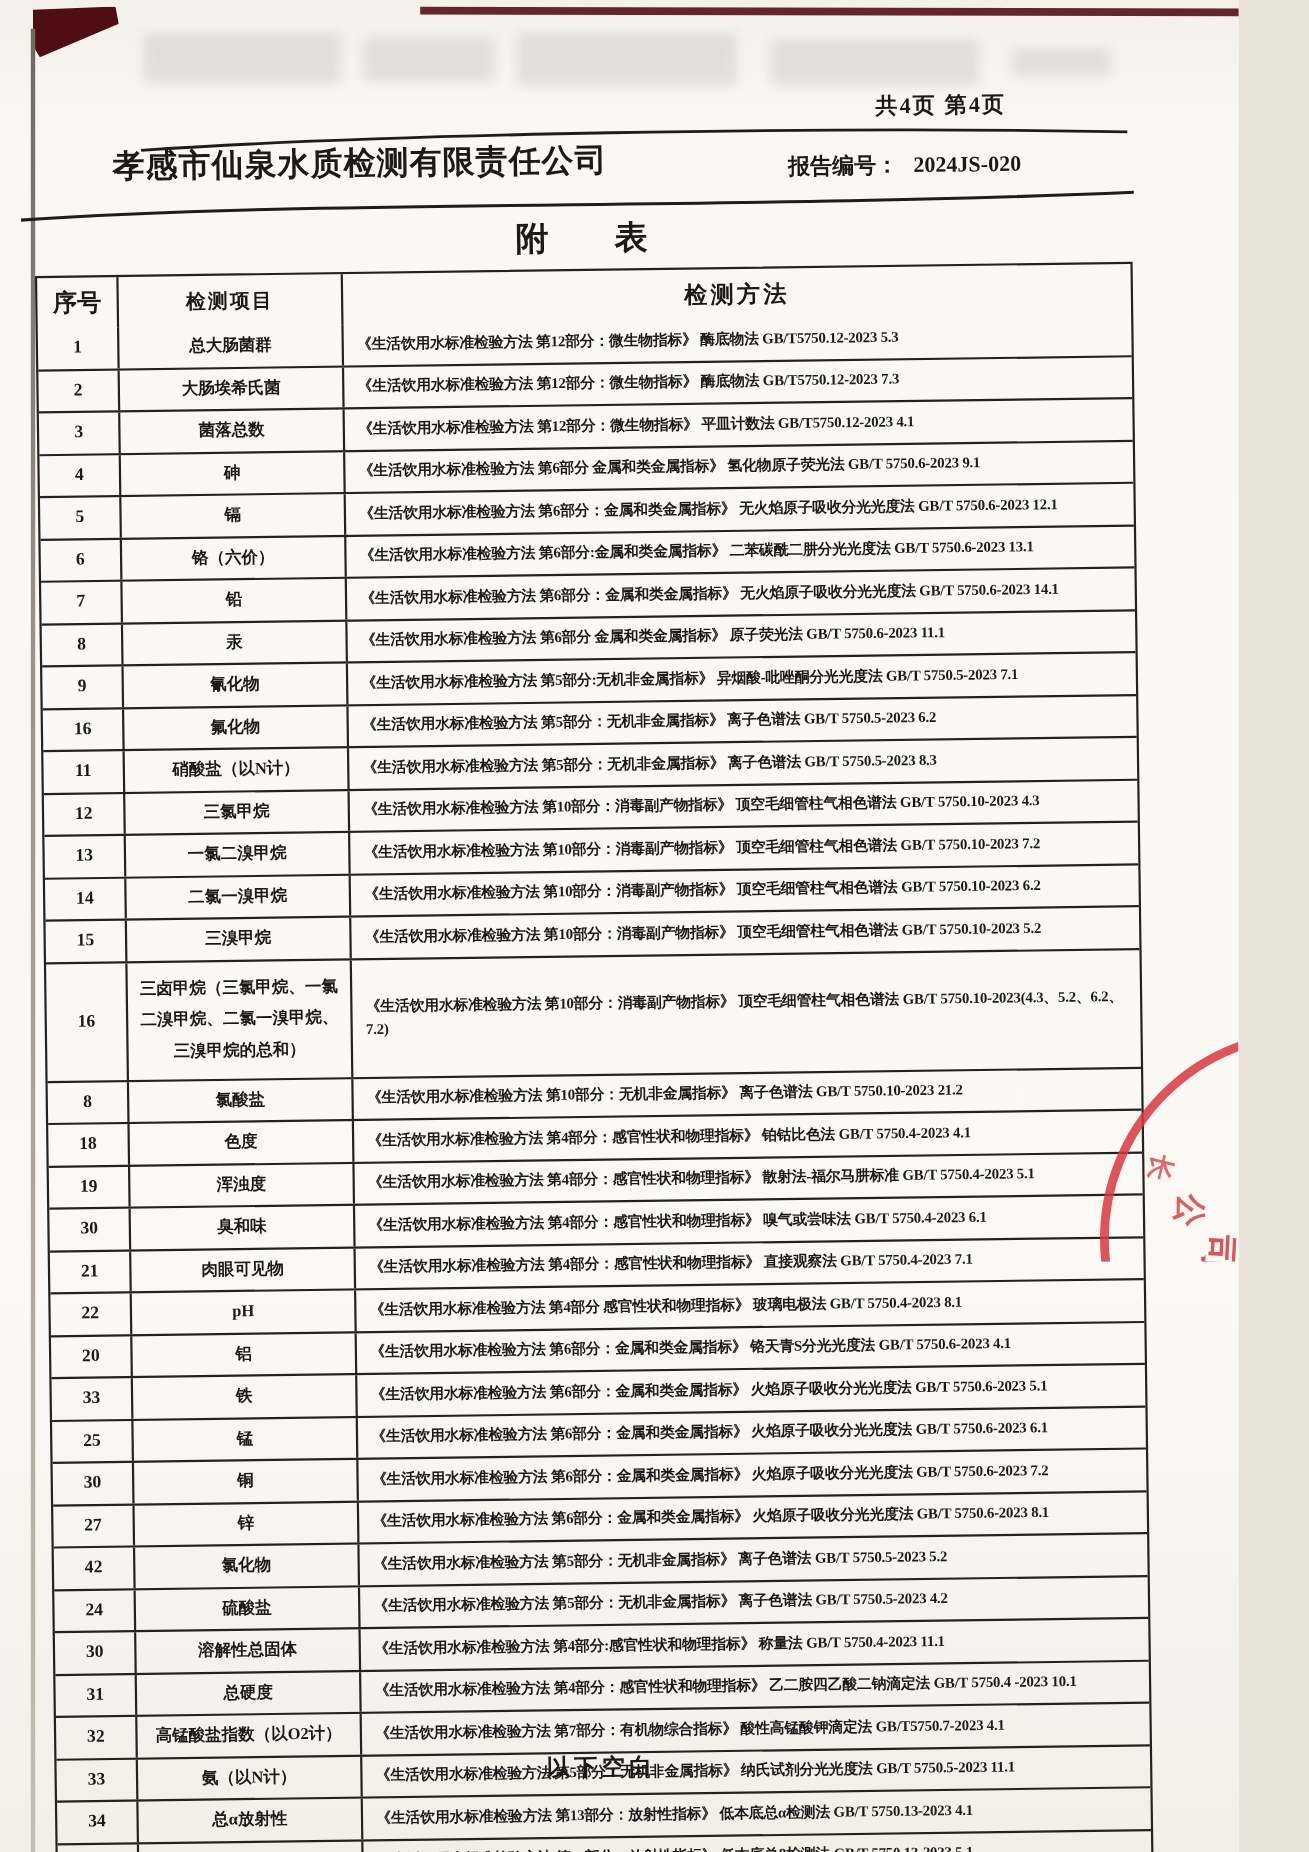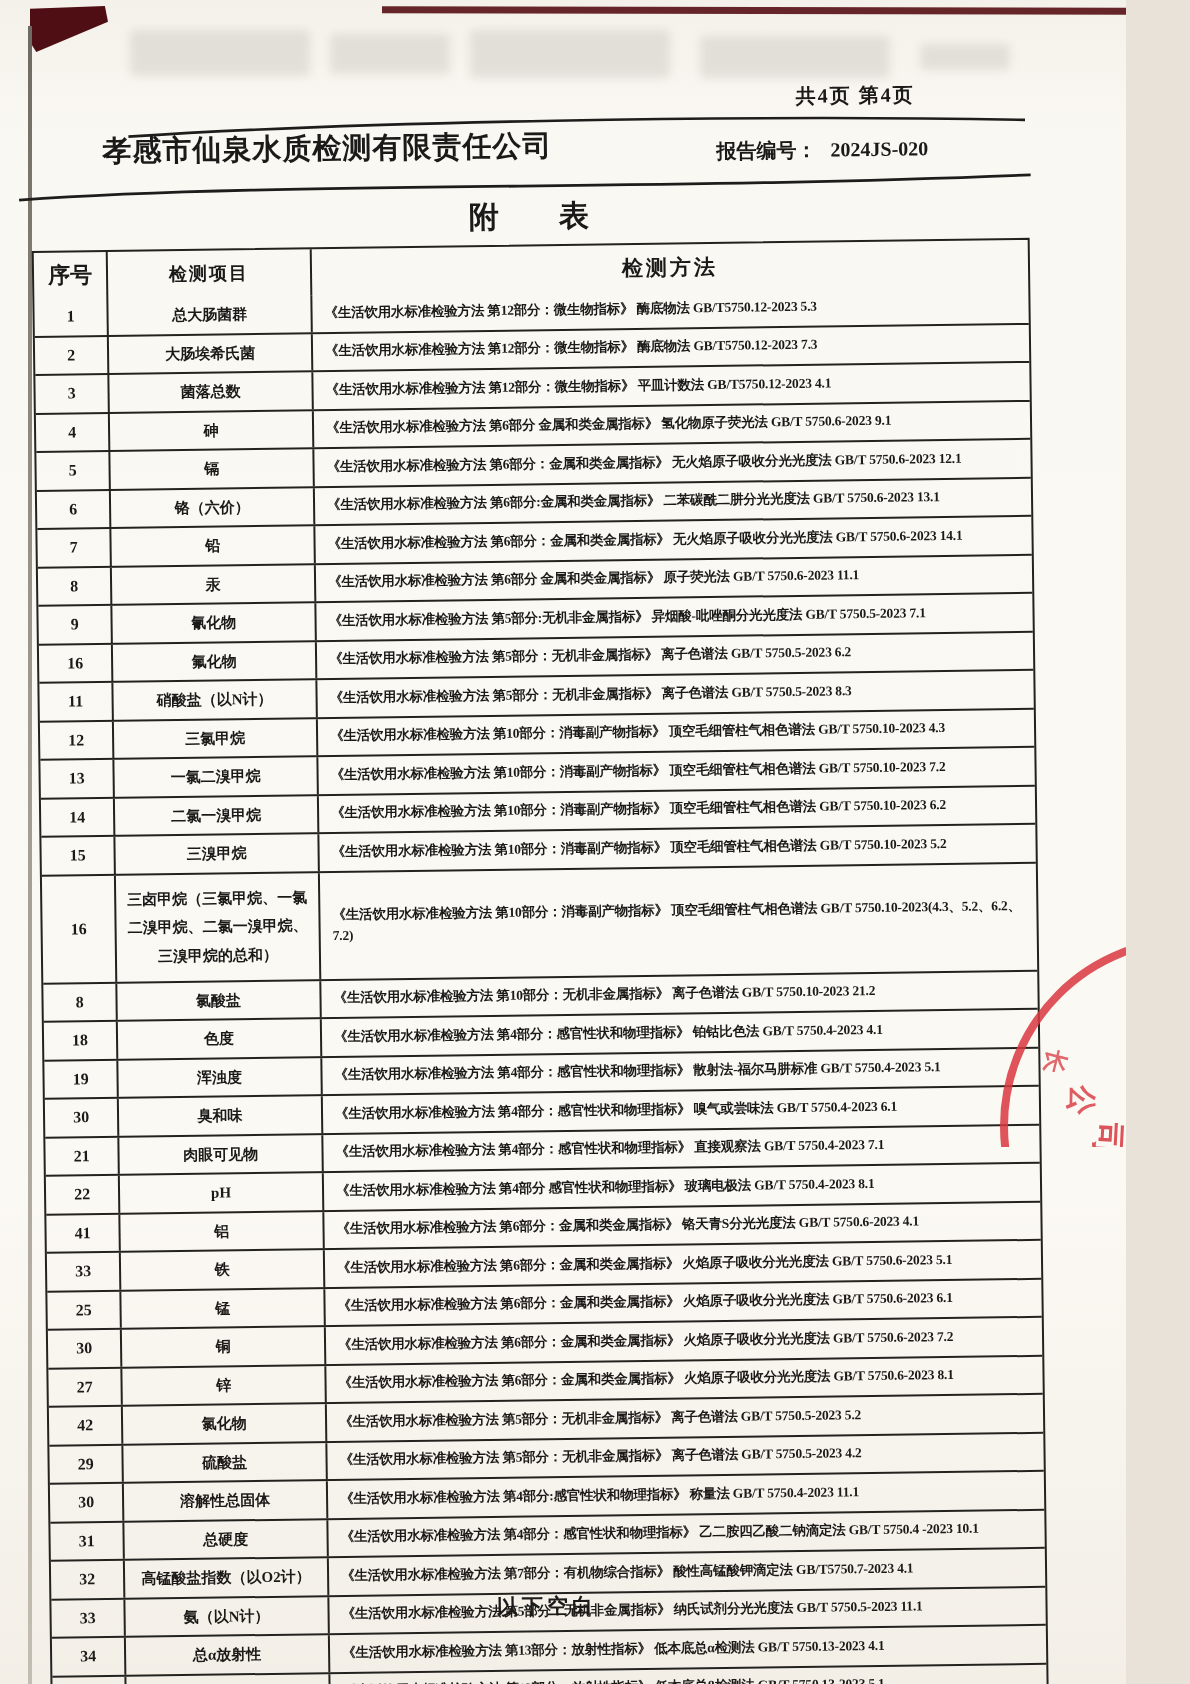--- a/index.html
+++ b/index.html
@@ -207,21 +207,21 @@
             <div class="td td-no">21</div>
             <div class="td td-item">肉眼可见物</div>
             <div class="td td-method">《生活饮用水标准检验方法 第4部分：感官性状和物理指标》  直接观察法 GB/T 5750.4-2023 7.1</div>
           </div>
           <div class="tr">
             <div class="td td-no">22</div>
             <div class="td td-item">pH</div>
             <div class="td td-method">《生活饮用水标准检验方法 第4部分 感官性状和物理指标》  玻璃电极法 GB/T 5750.4-2023 8.1</div>
           </div>
           <div class="tr">
-            <div class="td td-no">41</div>
+            <div class="td td-no">20</div>
             <div class="td td-item">铝</div>
             <div class="td td-method">《生活饮用水标准检验方法 第6部分：金属和类金属指标》  铬天青S分光光度法 GB/T 5750.6-2023 4.1</div>
           </div>
           <div class="tr">
             <div class="td td-no">33</div>
             <div class="td td-item">铁</div>
             <div class="td td-method">《生活饮用水标准检验方法 第6部分：金属和类金属指标》  火焰原子吸收分光光度法  GB/T 5750.6-2023 5.1</div>
           </div>
           <div class="tr">
             <div class="td td-no">25</div>
@@ -237,21 +237,21 @@
             <div class="td td-no">27</div>
             <div class="td td-item">锌</div>
             <div class="td td-method">《生活饮用水标准检验方法 第6部分：金属和类金属指标》  火焰原子吸收分光光度法  GB/T 5750.6-2023 8.1</div>
           </div>
           <div class="tr">
             <div class="td td-no">42</div>
             <div class="td td-item">氯化物</div>
             <div class="td td-method">《生活饮用水标准检验方法 第5部分：无机非金属指标》  离子色谱法  GB/T 5750.5-2023 5.2</div>
           </div>
           <div class="tr">
-            <div class="td td-no">29</div>
+            <div class="td td-no">24</div>
             <div class="td td-item">硫酸盐</div>
             <div class="td td-method">《生活饮用水标准检验方法 第5部分：无机非金属指标》  离子色谱法  GB/T 5750.5-2023 4.2</div>
           </div>
           <div class="tr">
             <div class="td td-no">30</div>
             <div class="td td-item">溶解性总固体</div>
             <div class="td td-method">《生活饮用水标准检验方法 第4部分:感官性状和物理指标》  称量法 GB/T 5750.4-2023 11.1</div>
           </div>
           <div class="tr">
             <div class="td td-no">31</div>

